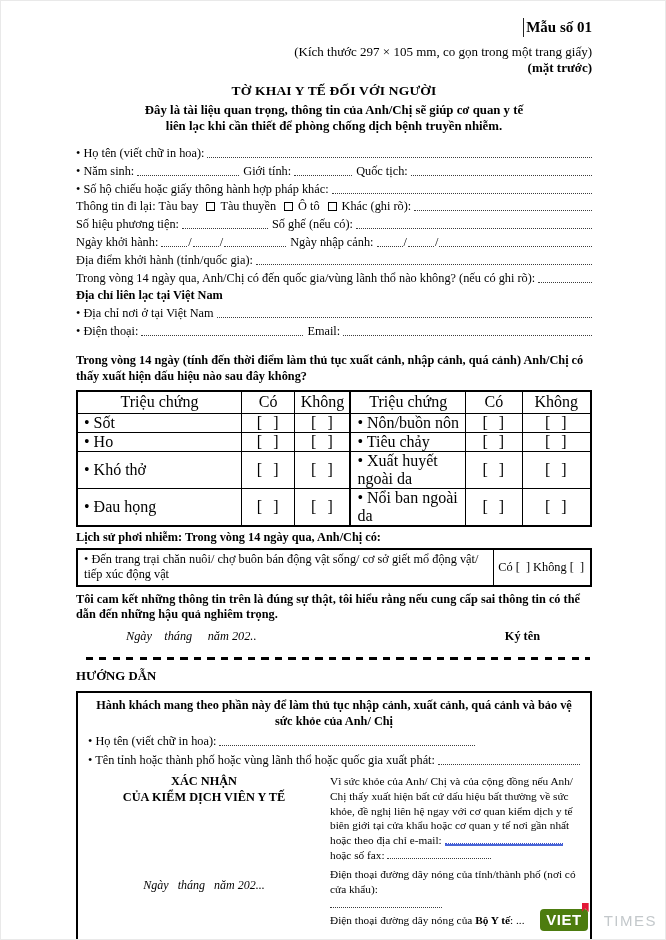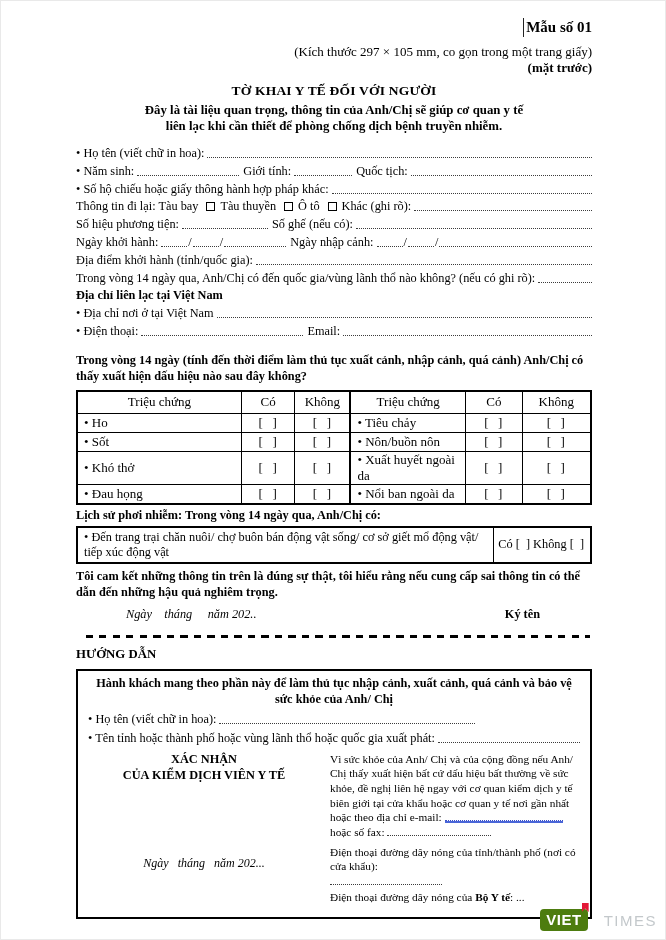--- a/index.html
+++ b/index.html
@@ -27,21 +27,21 @@
   .fill { flex:1 1 auto; border-bottom:1.4px dotted #3c3c3c; margin-bottom:3px; min-width:8px; }
   .f26 { flex:none; width:26px; } .f60 { flex:none; width:58px; } .f64 { flex:none; width:62px; }
   .f88 { flex:none; width:86px; } .f105 { flex:none; width:102px; } .f165 { flex:none; width:162px; }
   .sep { flex:none; padding:0 1px; }
   .cb { flex:none; width:9px; height:9px; border:1.2px solid #000; margin:0 5px 3px 5px; background:#fff; }
   .bold { font-weight:bold; }
 
   .qbold { font-weight:bold; font-size:12.3px; line-height:1.28; margin-top:14px; }
 
   
-  table.sym { width:100%; border-collapse:collapse; border:2px solid #000; margin-top:5px; font-size:13px; table-layout:fixed; }
+  table.sym { width:100%; border-collapse:collapse; border:2px solid #000; margin-top:5px; font-size:16px; table-layout:fixed; }
   .sym th, .sym td { border:1px solid #000; font-weight:normal; padding:0; }
   .sym th { height:23px; text-align:center; }
   .sym td { height:19px; }
   .sym .sname { text-align:left; padding-left:6px; }
   .sym .cbx { text-align:center; letter-spacing:1px; }
   .sym .grp { border-left-width:2px; }
   .sym col.c1{width:32%} .sym col.c2{width:10.4%} .sym col.c3{width:10.8%}
   .sym col.c4{width:22.4%} .sym col.c5{width:11%} .sym col.c6{width:13.4%}
 
   .vaccine-line { display:flex; align-items:flex-end; height:18px; margin-top:7px; font-size:12.3px; }
@@ -200,32 +200,32 @@
     <tbody>
         <tr>
       <th>Triệu chứng</th>
       <th>Có</th>
       <th>Không</th>
       <th class="grp">Triệu chứng</th>
       <th>Có</th>
       <th>Không</th>
     </tr>
     <tr>
+      <td class="sname">• Sốt</td>
+      <td class="cbx">[&nbsp;&nbsp;]</td>
+      <td class="cbx">[&nbsp;&nbsp;]</td>
+      <td class="sname grp">• Nôn/buồn nôn</td>
+      <td class="cbx">[&nbsp;&nbsp;]</td>
+      <td class="cbx">[&nbsp;&nbsp;]</td>
+    </tr>
+    <tr>
       <td class="sname">• Ho</td>
       <td class="cbx">[&nbsp;&nbsp;]</td>
       <td class="cbx">[&nbsp;&nbsp;]</td>
       <td class="sname grp">• Tiêu chảy</td>
-      <td class="cbx">[&nbsp;&nbsp;]</td>
-      <td class="cbx">[&nbsp;&nbsp;]</td>
-    </tr>
-    <tr>
-      <td class="sname">• Sốt</td>
-      <td class="cbx">[&nbsp;&nbsp;]</td>
-      <td class="cbx">[&nbsp;&nbsp;]</td>
-      <td class="sname grp">• Nôn/buồn nôn</td>
       <td class="cbx">[&nbsp;&nbsp;]</td>
       <td class="cbx">[&nbsp;&nbsp;]</td>
     </tr>
     <tr>
       <td class="sname">• Khó thở</td>
       <td class="cbx">[&nbsp;&nbsp;]</td>
       <td class="cbx">[&nbsp;&nbsp;]</td>
       <td class="sname grp">• Xuất huyết ngoài da</td>
       <td class="cbx">[&nbsp;&nbsp;]</td>
       <td class="cbx">[&nbsp;&nbsp;]</td>

